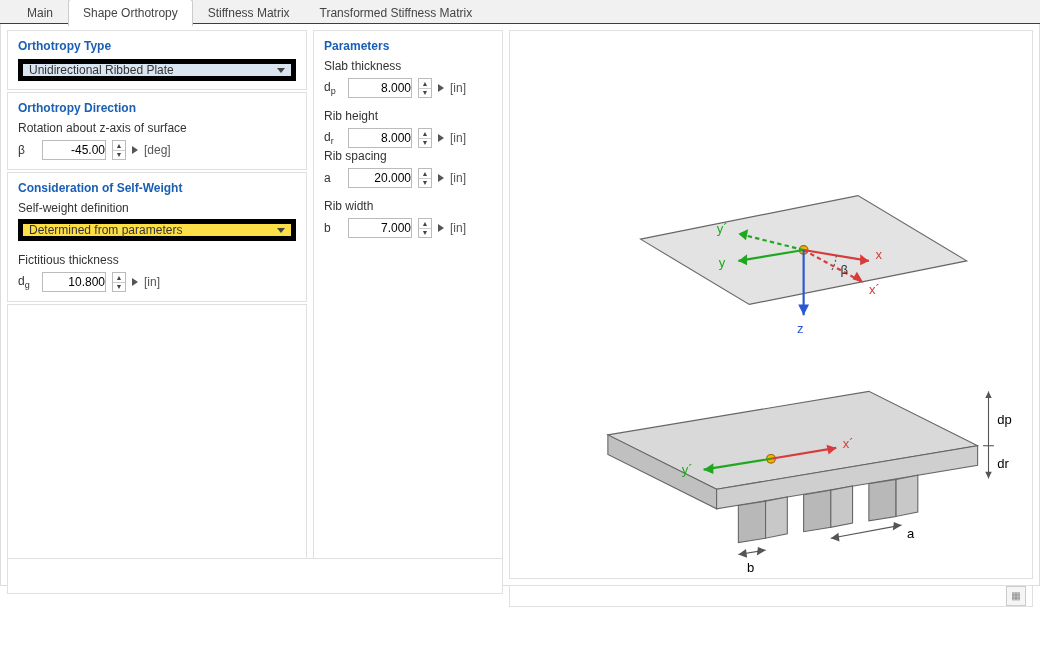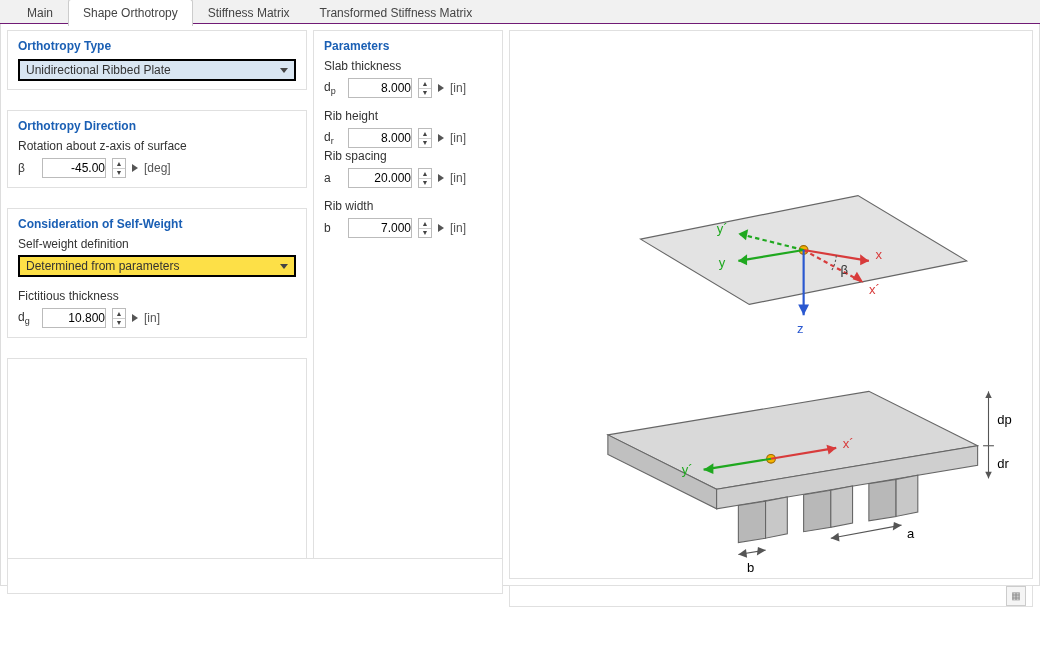--- a/index.html
+++ b/index.html
@@ -2,28 +2,28 @@
 <html><head>
 <meta charset="utf-8">
 <style>
   * { box-sizing: border-box; font-family: "Segoe UI", Tahoma, Arial, sans-serif; font-size: 12px; }
   body { margin: 0; padding: 0; background: #fff; color: #333; }
   .window { width: 1040px; height: 656px; position: relative; }
   .tabs { display: flex; border-bottom: 1px solid #701a75; background: #f1f1f1; padding: 0 12px; height: 24px; align-items: center; }
   .tab { padding: 6px 14px; cursor: default; color: #444; border: 1px solid transparent; border-bottom: none; position: relative; top: 1px; }
   .tab.active { background: #fff; border-color: #ccc; border-top-left-radius:3px; border-top-right-radius:3px;}
   .body { display: flex; height: 562px; border: 1px solid #ddd; border-top:none; background:#fff; padding:6px; gap:6px;}
-  .col { display:flex; flex-direction:column; gap:20px;}
+  .col { display:flex; flex-direction:column; gap:2px;}
   .col-left { width: 300px; }
   .col-mid { width: 190px; }
   .col-right { flex:1; display:flex; flex-direction:column; gap:6px;}
   .panel { border:1px solid #e0e0e0; padding:8px 10px; background:#fff; }
   .section-title { color:#1a5fb4; font-weight:600; margin-bottom:6px; }
   .label { color:#333; }
-  .dropdown { display:flex; align-items:center; justify-content:space-between; width:100%; height:22px; padding:0 6px; background:#fff; border:2px solid #000000; margin-top:4px; }
+  .dropdown { display:flex; align-items:center; justify-content:space-between; width:100%; height:22px; padding:0 6px; background:#fff; border:5px solid #000000; margin-top:4px; }
   .dropdown.selected { background:#d9e6f2; }
   .chev { width:0;height:0;border-left:4px solid transparent;border-right:4px solid transparent;border-top:5px solid #444;}
   .field-row { display:flex; align-items:center; gap:6px; margin-top:4px; height:22px;}
   .sym { width:18px; }
   .num-input { width:64px; height:20px; border:1px solid #bbb; background:#fff; text-align:right; padding:0 0; }
   .spin { display:flex; flex-direction:column; border:1px solid #bbb; width:14px; height:20px; }
   .spin div { flex:1; display:flex; align-items:center; justify-content:center; font-size:7px; color:#444; }
   .spin div:first-child { border-bottom:1px solid #ccc; }
   .play { width:0;height:0;border-top:4px solid transparent;border-bottom:4px solid transparent;border-left:6px solid #555; }
   .unit { color:#555; }

